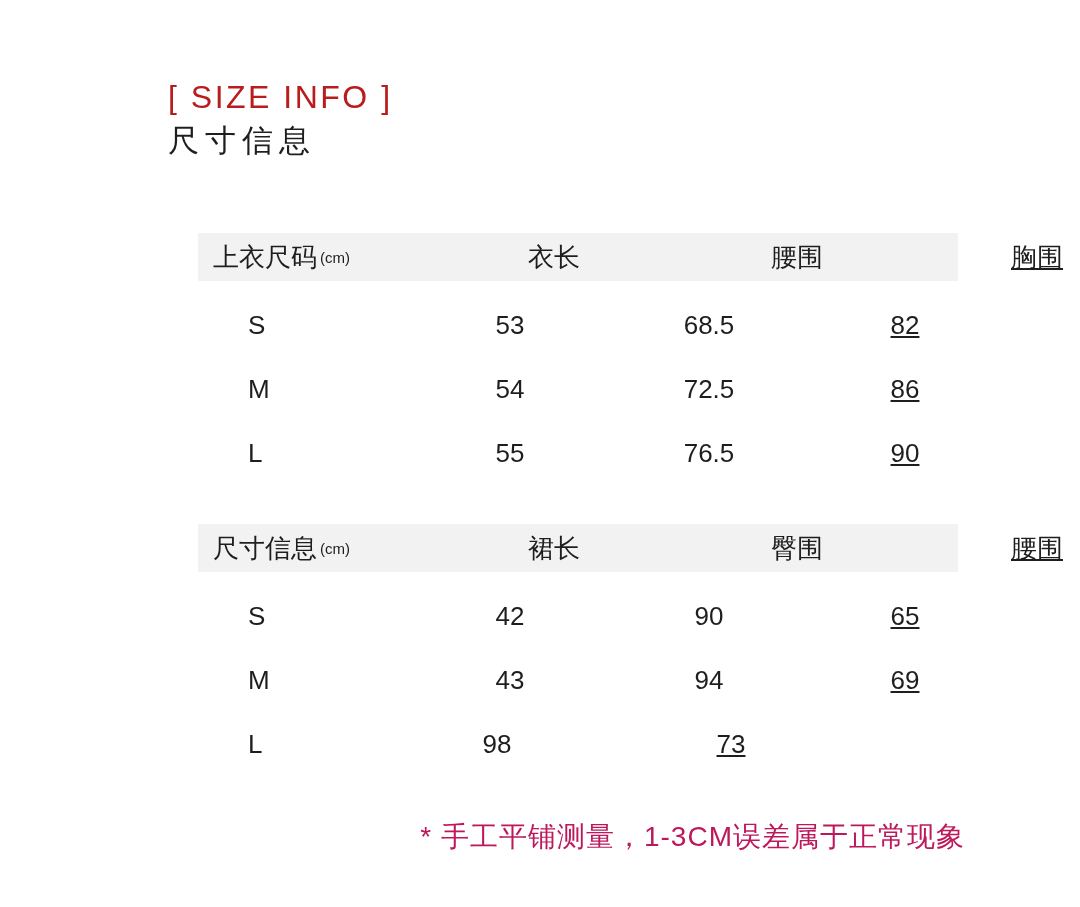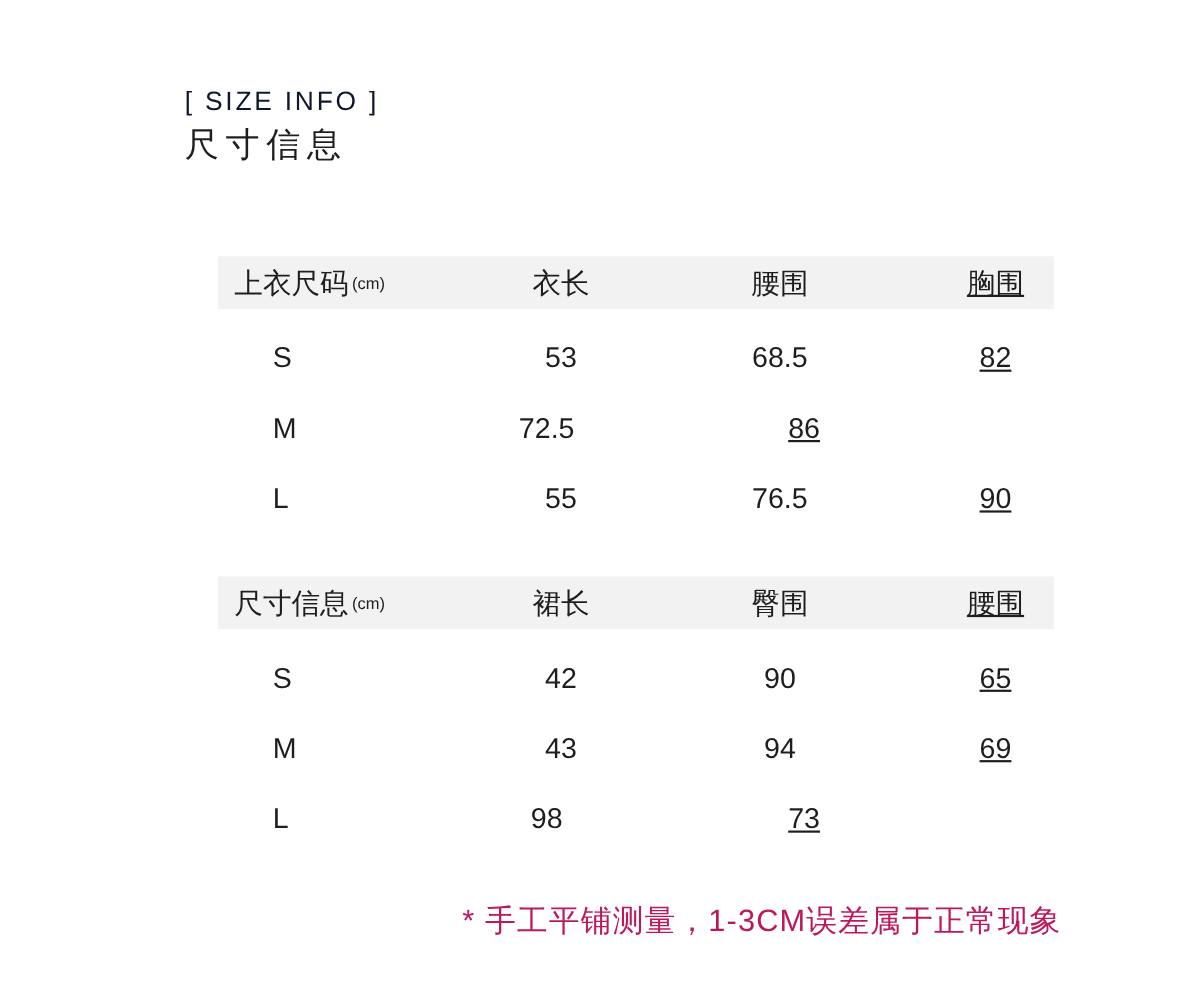--- a/index.html
+++ b/index.html
@@ -15,23 +15,23 @@
     background: #ffffff;
     overflow: hidden;
     color: #1e1e1e;
   }
   .title-block {
     position: absolute;
     left: 168px;
     top: 80px;
   }
   .title-en {
-    font-size: 24px;
+    font-size: 32px;
     letter-spacing: 2.5px;
-    color: #0f172a;
+    color: #b91c1c;
     font-weight: 400;
     line-height: 1.1;
   }
   .title-zh {
     font-size: 31px;
     letter-spacing: 6px;
     font-weight: 500;
     margin-top: 9px;
     line-height: 1.1;
   }
@@ -45,20 +45,21 @@
   .thead, .trow {
     display: grid;
     grid-template-columns: 186px 226px 198px 150px;
     align-items: center;
     font-size: 26px;
   }
   .thead {
     height: 48px;
     background: #f2f2f2;
     font-weight: 500;
+    gap: 44px;
   }
   .tbody { margin-top: 12px; }
   .trow { height: 64px; font-weight: 400; }
   .c1 { text-align: left; }
   .thead .c1 { padding-left: 15px; white-space: nowrap; }
   .trow  .c1 { padding-left: 50px; }
   .c2 { text-align: center; padding-left: 26px; }
   .c3 { text-align: center; }
   .c4 { text-align: center; padding-left: 44px; text-decoration: underline; }
   .unit {
@@ -99,20 +100,21 @@
     </div>
     <div class="tbody">
       <div class="trow">
         <div class="c1">S</div>
         <div class="c2">53</div>
         <div class="c3">68.5</div>
         <div class="c4">82</div>
       </div>
       <div class="trow">
         <div class="c1">M</div>
+        <div class="c2">54</div>
         <div class="c3">72.5</div>
         <div class="c4">86</div>
       </div>
       <div class="trow">
         <div class="c1">L</div>
         <div class="c2">55</div>
         <div class="c3">76.5</div>
         <div class="c4">90</div>
       </div>
     </div>

